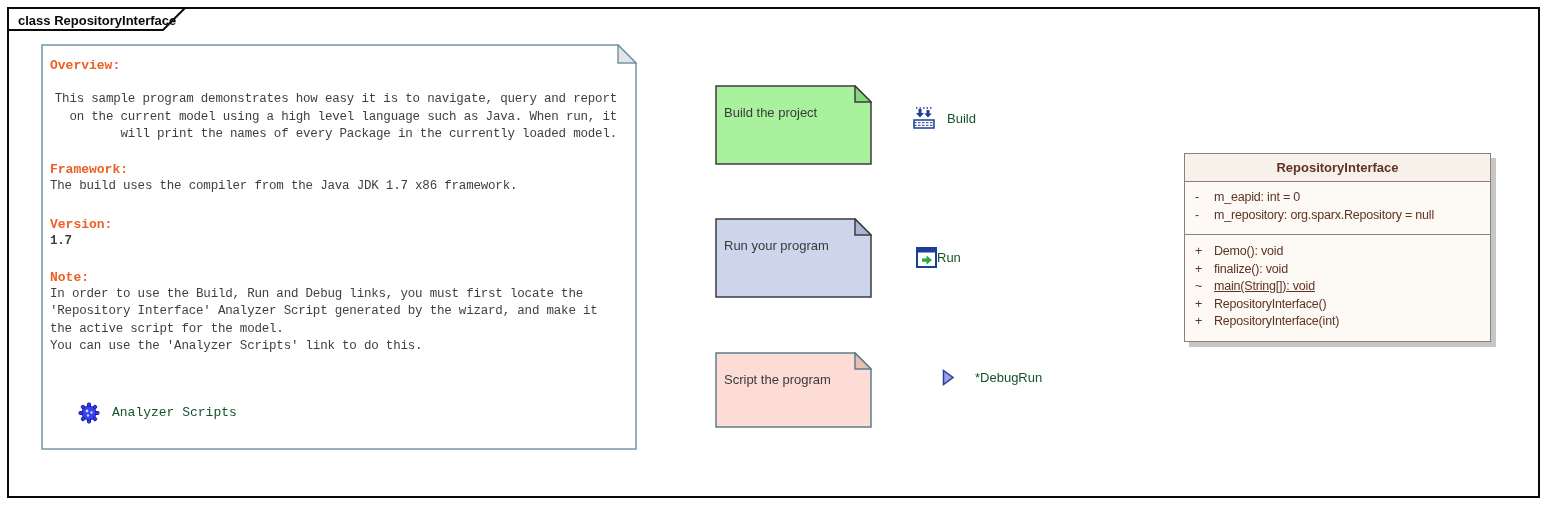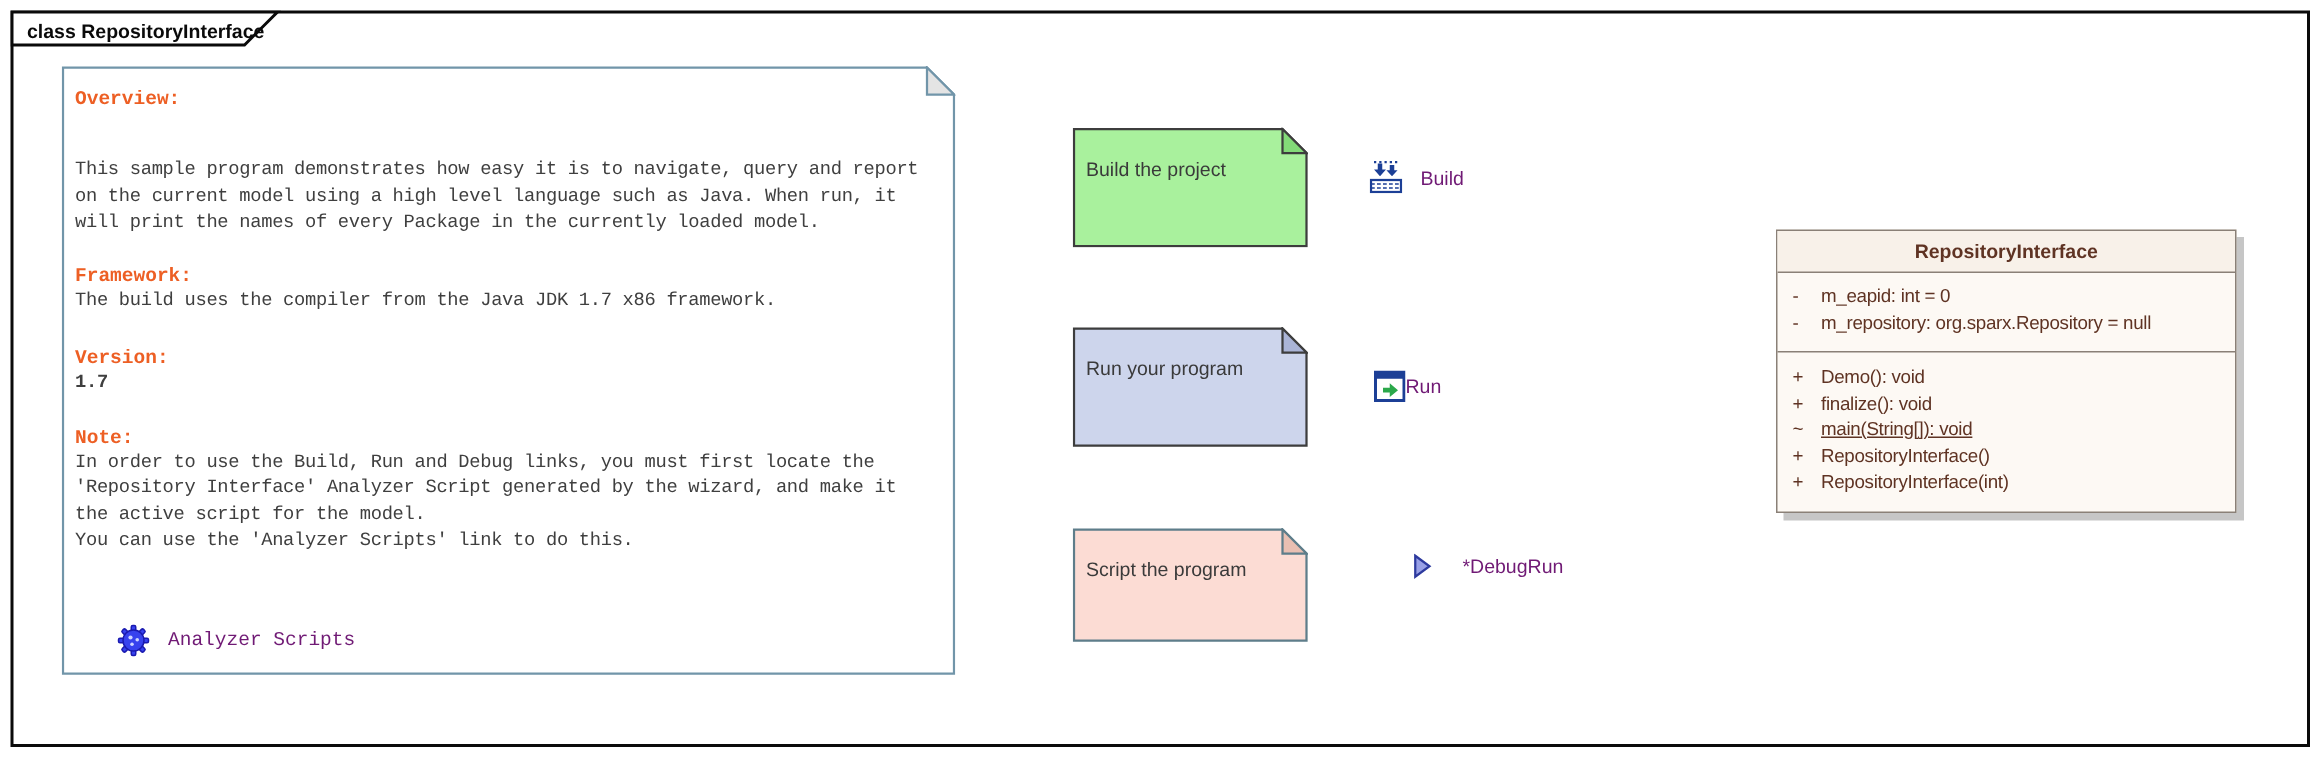--- a/index.html
+++ b/index.html
@@ -20,30 +20,30 @@
     font-size:13px; font-weight:bold; color:#0a0a0a; white-space:nowrap;
   }
   
   .bignote { position:absolute; left:41px; top:44px; width:596px; height:486px;font-family:Liberation Mono, monospace; }
   .bignote-content { position:absolute; left:9px; top:13px; right:20px; }
   .sec-h { color:#ed5f24; font-weight:bold; font-size:13px; line-height:17px; }
   .sec-b {
     color:#3f3f3f; font-size:12.5px; line-height:17.5px;
     letter-spacing:-0.2px; white-space:pre-line;
   }
-  .gap-top { margin-top:31px; }
+  .gap-top { margin-top:17px;text-align:right; }
   .sec-framework { margin-top:17px; }
   .sec-version { margin-top:21px; }
   .sec-note { margin-top:18px; }
   .bold { font-weight:bold; }
   .analyzer-row {
     margin-top:46px; margin-left:28px;
     display:flex; align-items:center; gap:12px;
   }
-  .ealink { color:#701a75; font-size:13px; cursor:pointer; white-space:nowrap; }
+  .ealink { color:#14532d; font-size:13px; cursor:pointer; white-space:nowrap; }
   
   .snote { position:absolute; width:157px; height:80px; }
   .snote-label {
     position:absolute; left:9px; top:20px;
     font-size:13px; color:#3a3a3a; white-space:nowrap;
   }
   
   .linkrow { position:absolute; display:flex; align-items:center; }
   
   .classbox {

